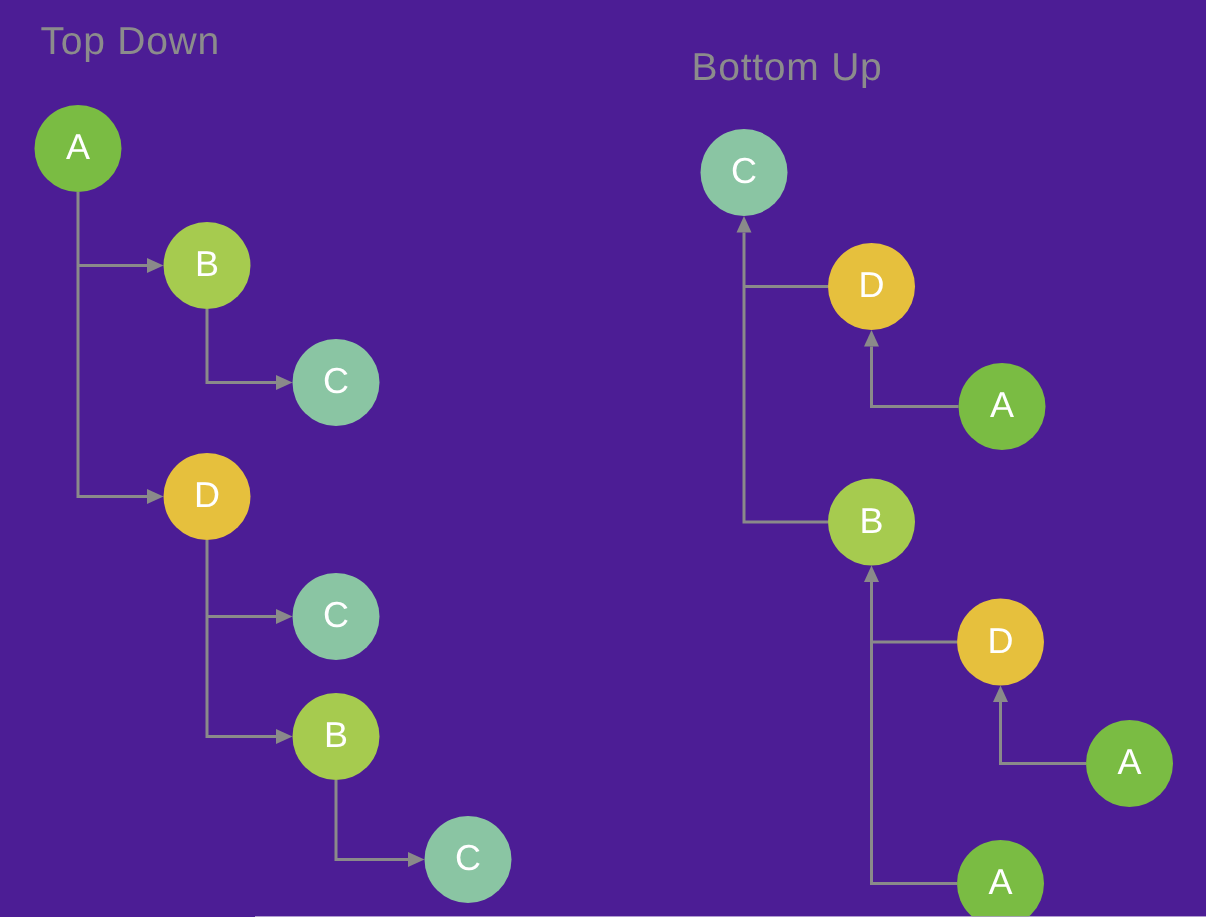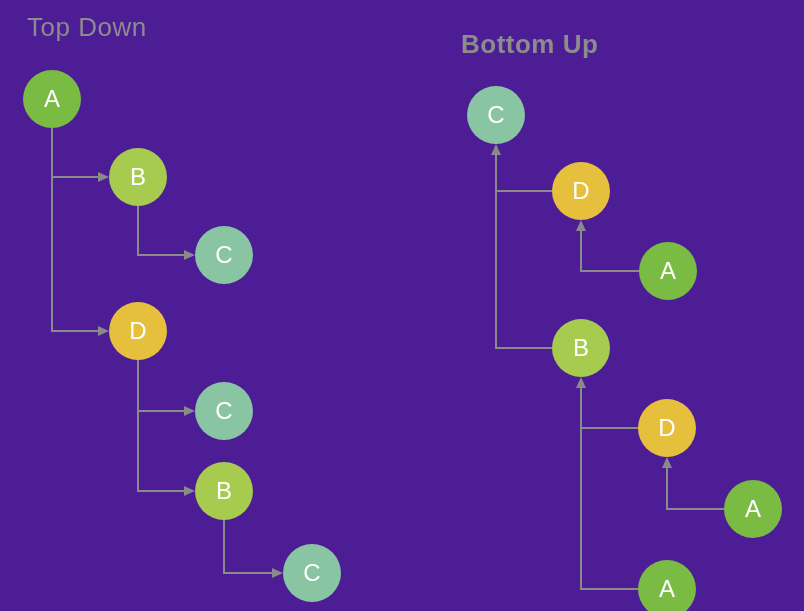--- a/index.html
+++ b/index.html
@@ -19,21 +19,21 @@
     position: absolute;
     margin: 0;
     font-size: 26px;
     font-weight: 300;
     letter-spacing: 0.5px;
     color: #8c8c8c;
     white-space: nowrap;
     user-select: none;
   }
   .title-td { left: 27px; top: 12px; }
-  .title-bu { left: 461px; top: 29px; font-weight: bold; }
+  .title-bu { left: 461px; top: 29px; }
   .diagram-group {
     position: absolute;
     left: 0; top: 0;
     width: 804px; height: 611px;
   }
   .edge-svg {
     position: absolute;
     left: 0; top: 0;
     width: 804px; height: 611px;
     display: block;

